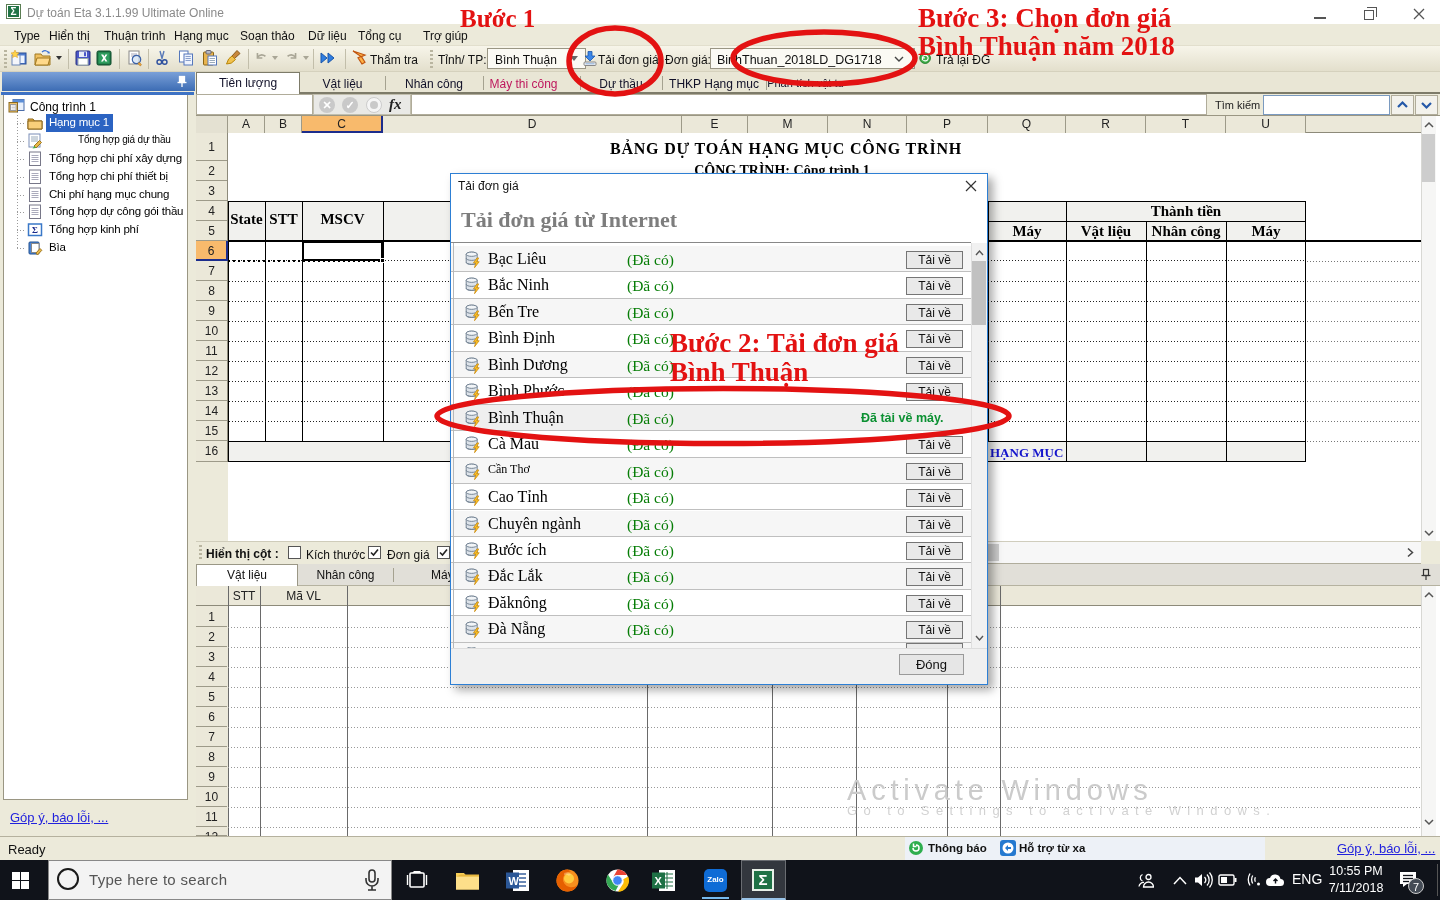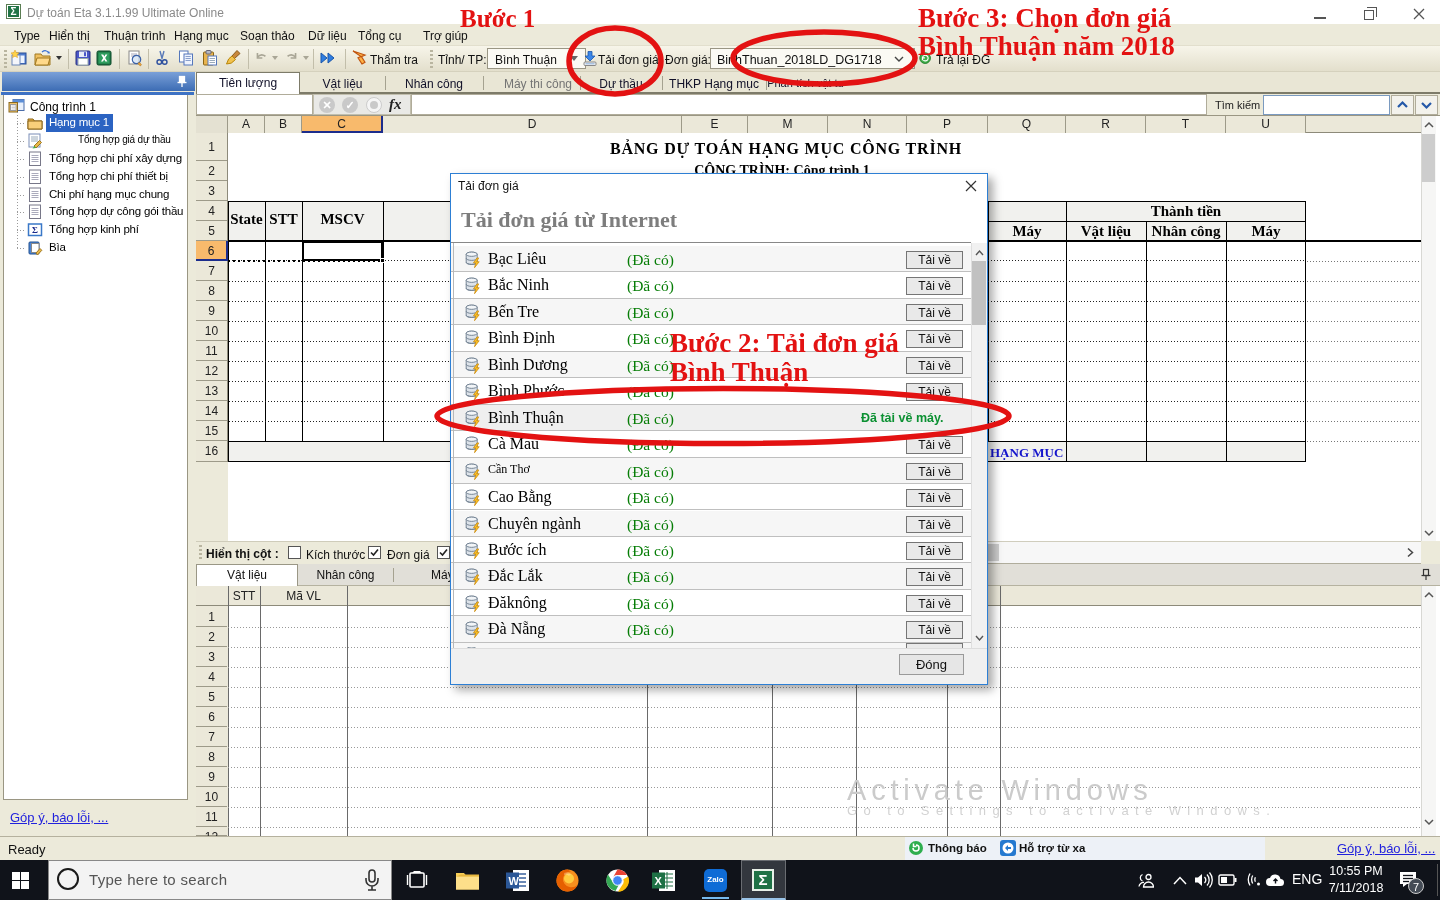--- a/index.html
+++ b/index.html
@@ -137,21 +137,21 @@
 <div class="ab" style="left:936px;top:53px;font-size:12px;color:#111;">Trả lại ĐG</div>
 <div class="ab" style="left:196px;top:72px;width:1244px;height:22px;background:#e9e6d5;"></div>
 <div class="ab" style="left:196px;top:92px;width:1244px;height:2px;background:#7d7b69;"></div>
 <div class="ab" style="left:196px;top:72px;width:104px;height:22px;background:#fff;border:1px solid #7d7b69;border-bottom:0;"></div>
 <div class="ab" style="left:196px;top:76px;width:104px;text-align:center;font-size:12px;color:#101028;">Tiên lượng</div>
 <div class="ab" style="left:385px;top:76px;width:1px;height:14px;background:#a5a290;"></div>
 <div class="ab" style="left:300px;top:77px;width:85px;text-align:center;font-size:12px;color:#101028;">Vật liệu</div>
 <div class="ab" style="left:483px;top:76px;width:1px;height:14px;background:#a5a290;"></div>
 <div class="ab" style="left:385px;top:77px;width:98px;text-align:center;font-size:12px;color:#101028;">Nhân công</div>
 <div class="ab" style="left:580px;top:76px;width:1px;height:14px;background:#a5a290;"></div>
-<div class="ab" style="left:475px;top:77px;width:97px;text-align:right;font-size:12px;color:#737373;">Máy thi công</div>
+<div class="ab" style="left:475px;top:77px;width:97px;text-align:center;font-size:12px;color:#be185d;">Máy thi công</div>
 <div class="ab" style="left:662px;top:76px;width:1px;height:14px;background:#a5a290;"></div>
 <div class="ab" style="left:580px;top:77px;width:82px;text-align:center;font-size:12px;color:#101028;">Dự thầu</div>
 <div class="ab" style="left:766px;top:76px;width:1px;height:14px;background:#a5a290;"></div>
 <div class="ab" style="left:662px;top:77px;width:104px;text-align:center;font-size:12px;color:#101028;">THKP Hạng mục</div>
 <div class="ab" style="left:766px;top:77px;width:80px;text-align:center;font-size:11px;color:#101028;">Phân tích vật tư</div>
 <div class="ab" style="left:196px;top:94px;width:1244px;height:22px;background:#eceada;border-bottom:1px solid #9a9683;"></div>
 <div class="ab" style="left:196px;top:94px;width:117px;height:21px;background:#fff;border:1px solid #b0ac9a;"></div>
 <div class="ab" style="left:313px;top:94px;width:98px;height:21px;background:#e9e9e6;border:1px solid #c2bfae;"></div>
 <div class="ab" style="left:319px;top:97px;width:16px;height:16px;border-radius:8px;background:#c9c9c9;color:#fff;font-size:11px;font-weight:bold;text-align:center;line-height:16px;">✕</div>
 <div class="ab" style="left:342px;top:97px;width:16px;height:16px;border-radius:8px;background:#c9c9c9;color:#fff;font-size:11px;font-weight:bold;text-align:center;line-height:16px;">✓</div>
@@ -660,21 +660,21 @@
 <div class="ab serif" style="left:488px;top:461.6px;font-size:12px;color:#000;">Cần Thơ</div>
 <div class="ab serif" style="left:627px;top:462.6px;font-size:15.5px;color:#067d06;">(Đã có)</div>
 <div class="ab" style="left:906px;top:462.6px;width:57px;height:17.5px;background:#e9e9e9;border:1px solid #757575;font-size:12px;color:#111;text-align:center;line-height:16px;">Tải về</div>
 <div class="ab" style="left:451px;top:484.0px;width:520px;height:26.45px;background:#ffffff;border-bottom:1px solid #bfbfbf;"></div>
 <svg class="ab" style="left:463px;top:488.0px;" width="18" height="18" viewBox="0 0 16 17">
     <path d="M2.5 4 a5.2 2 0 0 1 10.4 0 v7.6 a5.2 2 0 0 1 -10.4 0z" fill="#dde3ea" stroke="#708090" stroke-width=".9"></path>
     <ellipse cx="7.7" cy="4" rx="5.2" ry="2" fill="#f2f5f8" stroke="#708090" stroke-width=".9"></ellipse>
     <path d="M2.5 7.8 a5.2 2 0 0 0 10.4 0 M2.5 11.6 a5.2 2 0 0 0 10.4 0" fill="none" stroke="#708090" stroke-width=".9"></path>
     <path d="M12.8 7.5 l-3.4 4.6 h2.2 l-1.2 4.6 4.4-5.6 h-2.4 l1.9-3.6z" fill="#ffc425" stroke="#c8860a" stroke-width=".7"></path>
   </svg>
-<div class="ab serif" style="left:488px;top:488.0px;font-size:16px;color:#000;">Cao Bằng</div>
+<div class="ab serif" style="left:488px;top:488.0px;font-size:16px;color:#000;">Cao Tỉnh</div>
 <div class="ab serif" style="left:627px;top:489.0px;font-size:15.5px;color:#067d06;">(Đã có)</div>
 <div class="ab" style="left:906px;top:489.0px;width:57px;height:17.5px;background:#e9e9e9;border:1px solid #757575;font-size:12px;color:#111;text-align:center;line-height:16px;">Tải về</div>
 <div class="ab" style="left:451px;top:510.5px;width:520px;height:26.45px;background:#f6f6f6;border-bottom:1px solid #bfbfbf;"></div>
 <svg class="ab" style="left:463px;top:514.5px;" width="18" height="18" viewBox="0 0 16 17">
     <path d="M2.5 4 a5.2 2 0 0 1 10.4 0 v7.6 a5.2 2 0 0 1 -10.4 0z" fill="#dde3ea" stroke="#708090" stroke-width=".9"></path>
     <ellipse cx="7.7" cy="4" rx="5.2" ry="2" fill="#f2f5f8" stroke="#708090" stroke-width=".9"></ellipse>
     <path d="M2.5 7.8 a5.2 2 0 0 0 10.4 0 M2.5 11.6 a5.2 2 0 0 0 10.4 0" fill="none" stroke="#708090" stroke-width=".9"></path>
     <path d="M12.8 7.5 l-3.4 4.6 h2.2 l-1.2 4.6 4.4-5.6 h-2.4 l1.9-3.6z" fill="#ffc425" stroke="#c8860a" stroke-width=".7"></path>
   </svg>
 <div class="ab serif" style="left:488px;top:514.5px;font-size:16px;color:#000;">Chuyên ngành</div>

